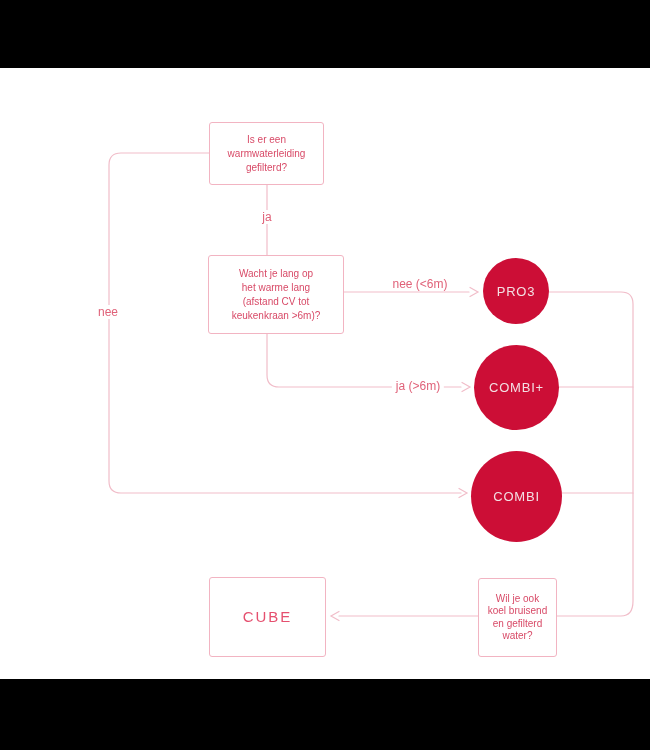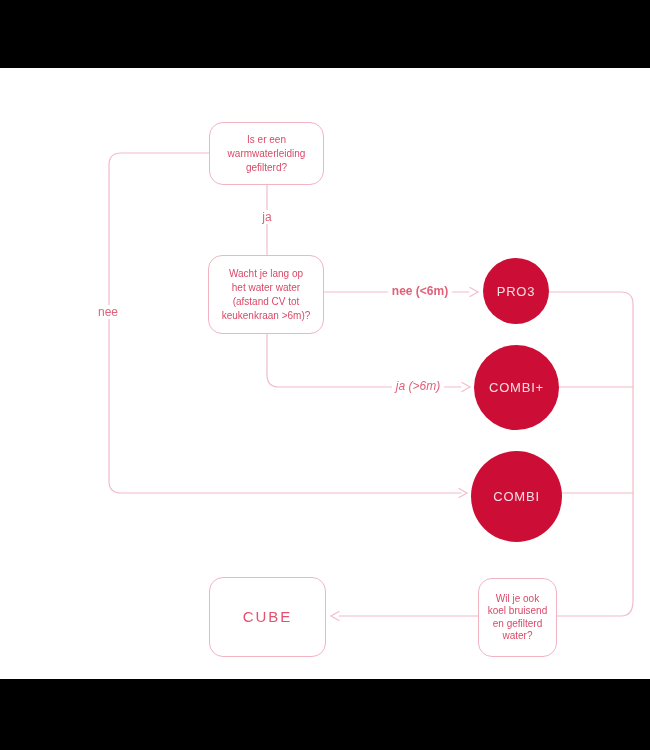--- a/index.html
+++ b/index.html
@@ -10,21 +10,21 @@
   html,body{margin:0;padding:0;}
   body{font-family:"Liberation Sans", sans-serif;}
   #screen{position:relative;width:650px;height:750px;background:var(--background);overflow:hidden;}
   .bar{position:absolute;left:0;width:650px;background:var(--bar);}
   #bar-top{top:0;height:68px;}
   #bar-bottom{top:679px;height:71px;}
   #flow-svg{position:absolute;left:0;top:0;width:650px;height:750px;}
   #flow-svg path{stroke:var(--line);fill:none;stroke-width:1.2;stroke-linecap:round;}
   .flow-box{
     position:absolute;box-sizing:border-box;background:var(--background);
-    border:1px solid var(--box-border);border-radius:14px;
+    border:1px solid var(--box-border);border-radius:3px;
     display:flex;flex-direction:column;align-items:center;justify-content:center;
     color:var(--box-text);font-size:10px;line-height:14px;text-align:center;
   }
   .flow-box .ln{white-space:nowrap;}
   .q3-box{line-height:12.5px;}
   .circle{
     position:absolute;border-radius:50%;background:var(--circle-fill);
     color:var(--circle-text);display:flex;align-items:center;justify-content:center;
     font-size:13px;letter-spacing:0.8px;
   }
@@ -65,23 +65,23 @@
     <path d="M478,616 L339,616"></path>
     <path d="M339,611.5 L331,616 L339,620.5"></path>
   </svg>
 
   <div class="flow-box" style="left:209px;top:122px;width:115px;height:63px;">
     <span class="ln">Is er een</span>
     <span class="ln">warmwaterleiding</span>
     <span class="ln">gefilterd?</span>
   </div>
 
-  <div class="flow-box" style="left:208px;top:255px;width:116px;height:79px;">
+  <div class="flow-box" style="left:208px;top:255px;width:136px;height:79px;">
     <span class="ln">Wacht je lang op</span>
-    <span class="ln">het water water</span>
+    <span class="ln">het warme lang</span>
     <span class="ln">(afstand CV tot</span>
     <span class="ln">keukenkraan &gt;6m)?</span>
   </div>
 
   <div class="flow-box q3-box" style="left:478px;top:578px;width:79px;height:79px;">
     <span class="ln">Wil je ook</span>
     <span class="ln">koel bruisend</span>
     <span class="ln">en gefilterd</span>
     <span class="ln">water?</span>
   </div>
@@ -95,16 +95,16 @@
   </div>
   <div class="circle" style="left:474px;top:345px;width:85px;height:85px;">
     <span>COMBI+</span>
   </div>
   <div class="circle" style="left:471px;top:451px;width:91px;height:91px;">
     <span>COMBI</span>
   </div>
 
   <div class="edge-label" style="left:267px;top:217px;">ja</div>
   <div class="edge-label" style="left:108px;top:312px;">nee</div>
-  <div class="edge-label" style="left:420px;top:291px;font-weight:bold;">nee (&lt;6m)</div>
-  <div class="edge-label" style="left:418px;top:386px;font-style:italic;">ja (&gt;6m)</div>
+  <div class="edge-label" style="left:420px;top:284px;">nee (&lt;6m)</div>
+  <div class="edge-label" style="left:418px;top:386px;">ja (&gt;6m)</div>
 
 </div>
 
 </body></html>

